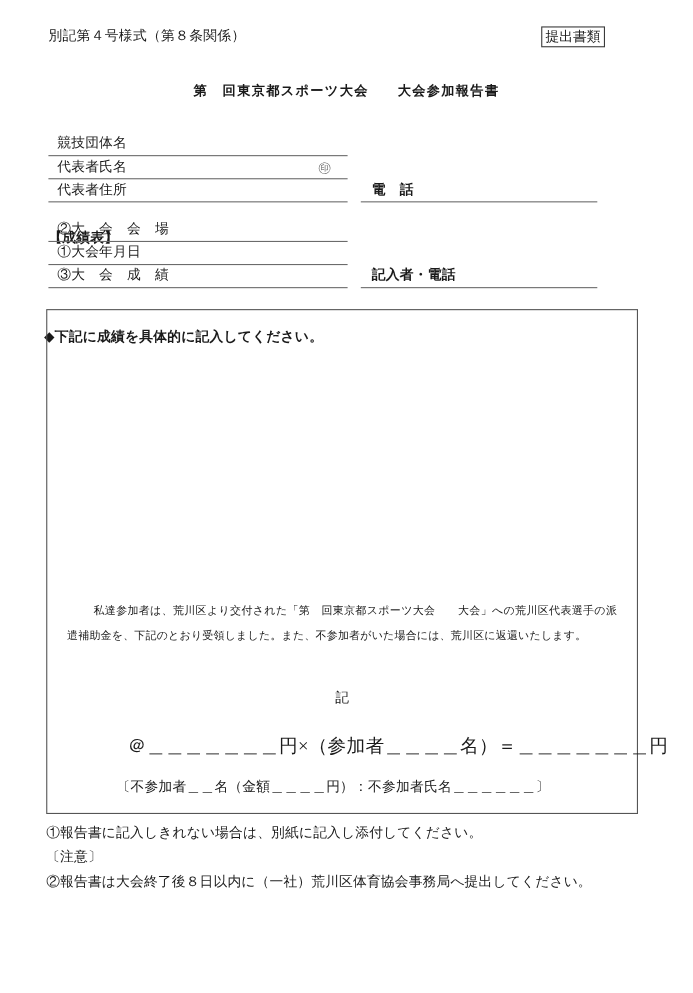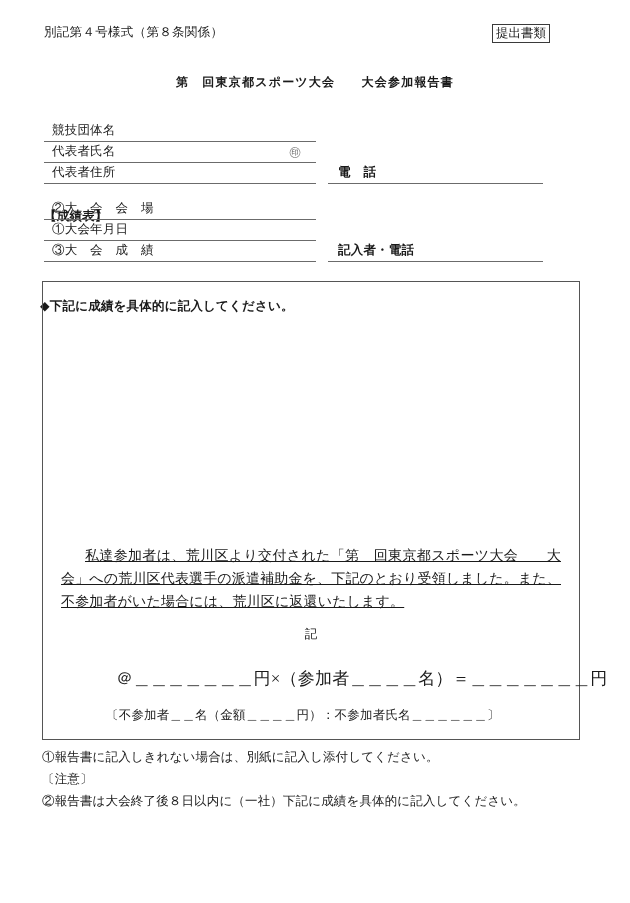--- a/index.html
+++ b/index.html
@@ -140,26 +140,25 @@
     width: 538px;
     height: 459px;
     border: 1px solid #555555;
     box-sizing: border-box;
   }
   .box-para {
     position: absolute;
     left: 18px;
     top: 262px;
     width: 500px;
-    font-size: 14px;
+    font-size: 10px;
     line-height: 23px;
     text-indent: 24px;
     letter-spacing: .15px;
     text-align: justify;
-    text-decoration: underline;
   }
   .ki {
     position: absolute;
     left: 0;
     top: 344px;
     width: 536px;
     text-align: center;
     font-size: 12.5px;
   }
   .amount-line {
@@ -261,16 +260,16 @@
   <div class="big-box">
     <div class="box-para">私達参加者は、荒川区より交付された「第　回東京都スポーツ大会　　大会」への荒川区代表選手の派遣補助金を、下記のとおり受領しました。また、不参加者がいた場合には、荒川区に返還いたします。</div>
     <div class="ki">記</div>
     <div class="amount-line">＠＿＿＿＿＿＿＿円×（参加者＿＿＿＿名）＝＿＿＿＿＿＿＿円</div>
     <div class="absent-line">〔不参加者＿＿名（金額＿＿＿＿円）：不参加者氏名＿＿＿＿＿＿〕</div>
   </div>
 
   <div class="notes">
     <div>①報告書に記入しきれない場合は、別紙に記入し添付してください。</div>
     <div>〔注意〕</div>
-    <div>②報告書は大会終了後８日以内に（一社）下記に成績を具体的に記入してください。</div>
+    <div>②報告書は大会終了後８日以内に（一社）荒川区体育協会事務局へ提出してください。</div>
   </div>
 
 </div>
 
 </body></html>

